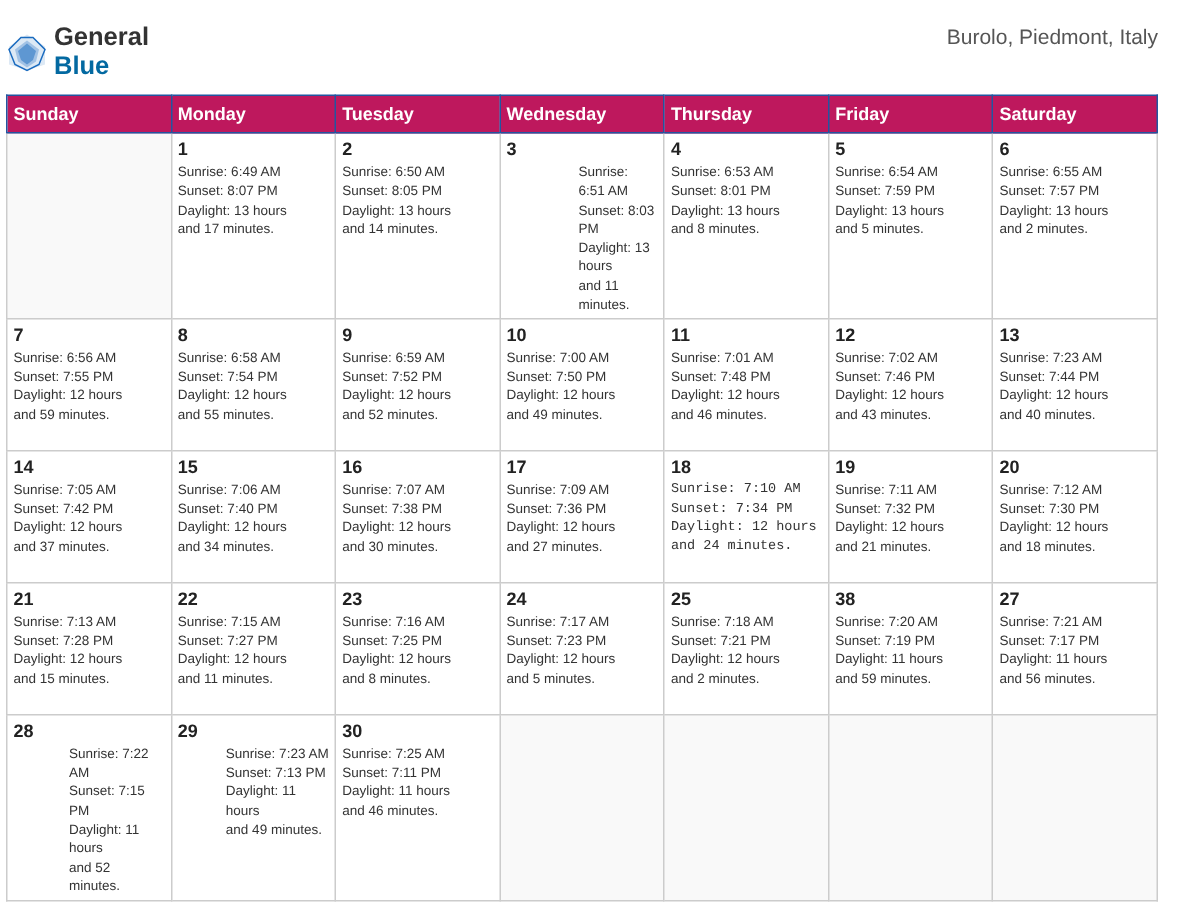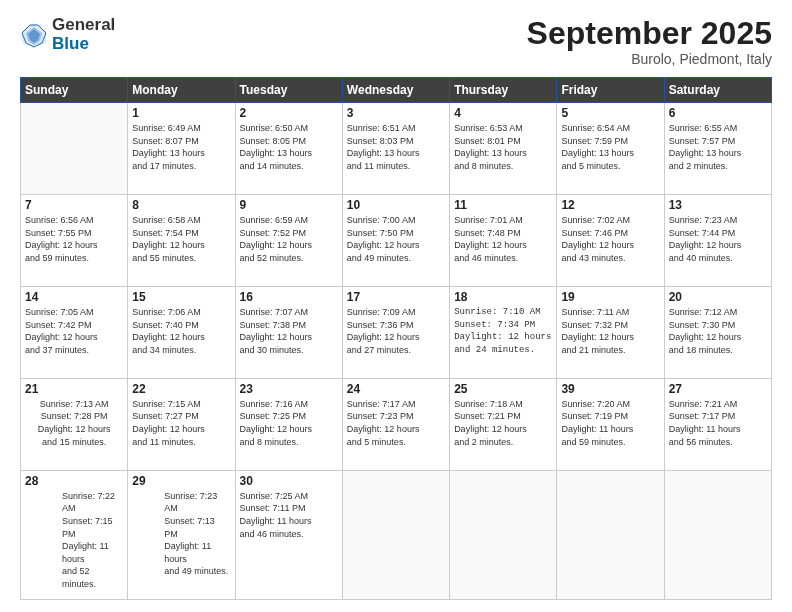--- a/index.html
+++ b/index.html
@@ -6,21 +6,21 @@
     body {
       font-family: Arial, sans-serif;
       background: #fff;
       width: 792px;
       height: 612px;
       overflow: hidden;
     }
     .page {
       width: 792px;
       height: 612px;
-      padding: 16px 20px 12px 20px;
+      padding: 16px 20px 12px 4px;
       display: flex;
       flex-direction: column;
     }
     .header {
       display: flex;
       justify-content: space-between;
       align-items: flex-start;
       margin-bottom: 10px;
     }
     .logo {
@@ -61,21 +61,21 @@
       color: #555;
     }
     .calendar {
       flex: 1;
       border: 1px solid #ccc;
       border-collapse: collapse;
       width: 100%;
       table-layout: fixed;
     }
     .calendar th {
-      background: #404040;
+      background: #be185d;
       color: #fff;
       font-size: 12px;
       font-weight: bold;
       padding: 5px 4px;
       text-align: left;
       border: 1px solid #2255a0;
     }
     .calendar td {
       border: 1px solid #ccc;
       vertical-align: top;
@@ -114,21 +114,20 @@
         <polygon points="18,4 26,12 22,22 14,26 6,22 2,12 10,4" fill="none" stroke="#1a6bbf" stroke-width="1"></polygon>
         <polygon points="14,6 22,12 20,20 14,24 8,20 6,12" fill="#1a6bbf" opacity="0.3"></polygon>
         <polygon points="14,8 20,13 18,19 14,22 10,19 8,13" fill="#1a6bbf" opacity="0.5"></polygon>
       </svg>
       <div class="logo-text">
         <span class="logo-general">General</span>
         <span class="logo-blue">Blue</span>
       </div>
     </div>
     <div class="title-block">
-      <div class="month-title">September 2025</div>
       <div class="subtitle">Burolo, Piedmont, Italy</div>
     </div>
   </div>
 
   <table class="calendar">
     <thead>
       <tr>
       <th>Sunday</th>
           <th>Monday</th>
           <th>Tuesday</th>
@@ -150,21 +149,21 @@
           </td>
           <td>
             <span class="day-num">2</span>
             <div class="day-info" style="white-space: pre-line;">Sunrise: 6:50 AM
 Sunset: 8:05 PM
 Daylight: 13 hours
 and 14 minutes.</div>
           </td>
           <td>
             <span class="day-num">3</span>
-            <div class="day-info" style="white-space: pre-line;">Sunrise: 6:51 AM
+            <div class="day-info" style="white-space: pre-line; margin-left: 48px;">Sunrise: 6:51 AM
 Sunset: 8:03 PM
 Daylight: 13 hours
 and 11 minutes.</div>
           </td>
           <td>
             <span class="day-num">4</span>
             <div class="day-info" style="white-space: pre-line;">Sunrise: 6:53 AM
 Sunset: 8:01 PM
 Daylight: 13 hours
 and 8 minutes.</div>
@@ -282,21 +281,21 @@
             <span class="day-num">20</span>
             <div class="day-info" style="white-space: pre-line;">Sunrise: 7:12 AM
 Sunset: 7:30 PM
 Daylight: 12 hours
 and 18 minutes.</div>
           </td>
         </tr>
         <tr>
           <td>
             <span class="day-num">21</span>
-            <div class="day-info" style="white-space: pre-line; text-align: center;">Sunrise: 7:13 AM
+            <div class="day-info" style="white-space: pre-line;">Sunrise: 7:13 AM
 Sunset: 7:28 PM
 Daylight: 12 hours
 and 15 minutes.</div>
           </td>
           <td>
             <span class="day-num">22</span>
             <div class="day-info" style="white-space: pre-line;">Sunrise: 7:15 AM
 Sunset: 7:27 PM
 Daylight: 12 hours
 and 11 minutes.</div>
@@ -316,21 +315,21 @@
 and 5 minutes.</div>
           </td>
           <td>
             <span class="day-num">25</span>
             <div class="day-info" style="white-space: pre-line;">Sunrise: 7:18 AM
 Sunset: 7:21 PM
 Daylight: 12 hours
 and 2 minutes.</div>
           </td>
           <td>
-            <span class="day-num">39</span>
+            <span class="day-num">38</span>
             <div class="day-info" style="white-space: pre-line;">Sunrise: 7:20 AM
 Sunset: 7:19 PM
 Daylight: 11 hours
 and 59 minutes.</div>
           </td>
           <td>
             <span class="day-num">27</span>
             <div class="day-info" style="white-space: pre-line;">Sunrise: 7:21 AM
 Sunset: 7:17 PM
 Daylight: 11 hours

